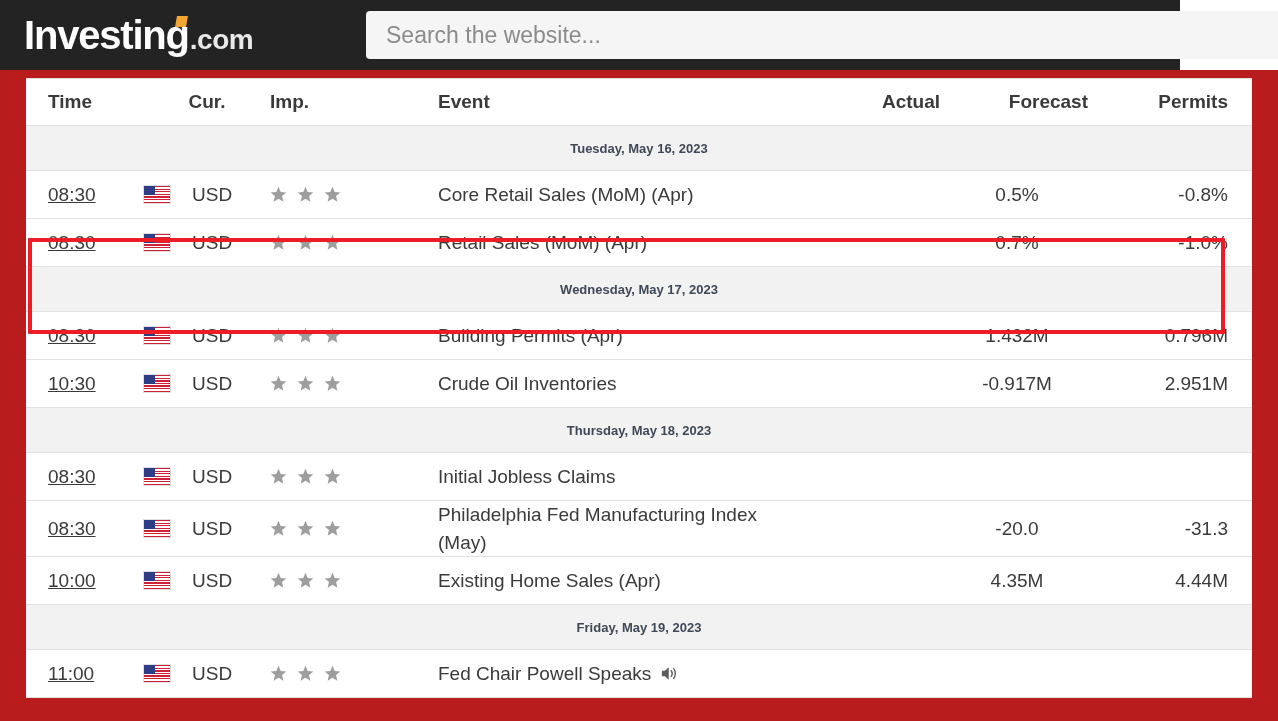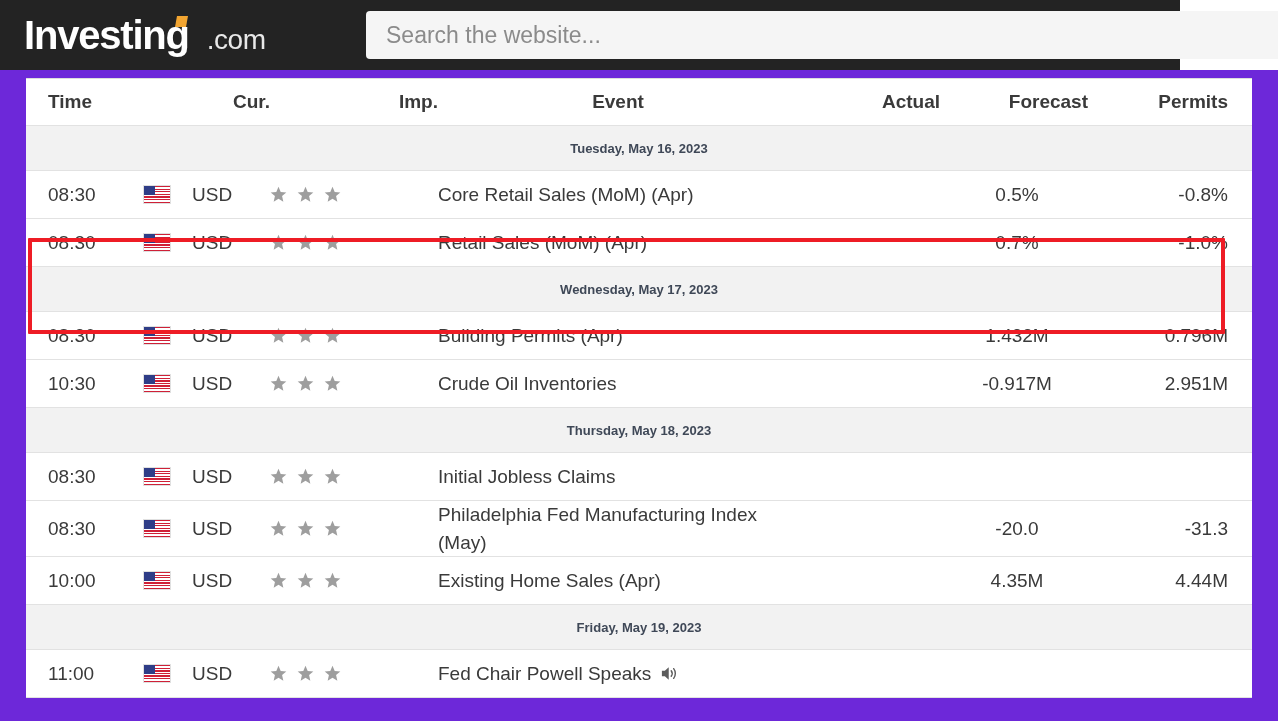--- a/index.html
+++ b/index.html
@@ -21,22 +21,22 @@
     position: relative;
     margin-left: 24px;
     display: flex; align-items: baseline;
     user-select: none;
   }
   .logo-main {
     font-size: 40px; font-weight: bold; letter-spacing: -1.2px;
     color: #ffffff; line-height: 1;
   }
   .logo-dot {
-    font-size: 28px; font-weight: normal; letter-spacing: -0.5px;
-    color: #e8e8e8; line-height: 1; margin-left: 18px;
+    font-size: 28px; font-weight: bold; letter-spacing: -0.5px;
+    color: #e8e8e8; line-height: 1; margin-left: 1px;
   }
   .logo-diamond {
     position: absolute;
     left: 152px; top: 1px;
     width: 11px; height: 11px;
     background: #f2a531;
     transform: skewX(-10deg);
   }
   .search-wrap {
     position: absolute; left: 366px; top: 11px;
@@ -50,21 +50,21 @@
     font-size: 23px; color: #555;
     padding: 0 20px;
     outline: none;
   }
   .search-input::placeholder { color: #8b8b8b; }
 
   
   .calendar-wrap {
     position: relative;
     width: 1278px; height: 651px;
-    background: #6d28d9;
+    background: #b91c1c;
     padding-top: 8px;
   }
   table.calendar {
     position: absolute; left: 26px; top: 8px;
     width: 1226px;
     border-collapse: collapse;
     table-layout: fixed;
   }
   table.calendar th, table.calendar td {
     font-size: 19px; color: #3a3a3a;
@@ -73,34 +73,34 @@
   }
   thead th {
     height: 47px;
     font-weight: bold; font-size: 21px; color: #232323;
     border-bottom: 2px solid #b8b8b8;
     border-top: 1px solid #dddddd;
     background: #ffffff;
     vertical-align: middle;
   }
   .col-time   { width: 118px; text-align: left;  padding-left: 22px; }
-  .col-cur    { width: 126px; text-align: right;  padding-left: 0; }
-  .col-imp    { width: 168px; text-align: right;  padding-left: 0; }
-  .col-event  { width: 360px; text-align: center;  padding-left: 0; }
+  .col-cur    { width: 126px; text-align: center;  padding-left: 0; }
+  .col-imp    { width: 168px; text-align: left;  padding-left: 0; }
+  .col-event  { width: 360px; text-align: left;  padding-left: 0; }
   .col-actual { width: 148px; text-align: right; padding-right: 6px;}
   .col-fore   { width: 148px; text-align: right; padding-right: 6px;}
   .col-prev   { width: 158px; text-align: right; padding-right: 24px;}
 
   thead .col-time  { padding-left: 22px; }
   thead .col-cur   { padding-left: 0px; }
   thead .col-imp   { padding-left: 0px; }
   thead .col-event { padding-left: 0px; }
 
   tbody td { height: 48px; vertical-align: middle; }
-  td.cell-time   { padding-left: 22px; color: #3a3a3a; }
+  td.cell-time   { padding-left: 22px; color: #3a3a3a; text-decoration: underline; }
   td.cell-cur    { }
   td.cell-imp    { }
   td.cell-event  { color: #3a3a3a; line-height: 1.45; }
   td.cell-actual, td.cell-fore { text-align: center; padding-right: 6px; color: #3a3a3a; }
   td.cell-prev   { text-align: right; padding-right: 24px; color: #3a3a3a; }
 
   
   tr.day-row td {
     background: #f2f2f2;
     height: 45px;

